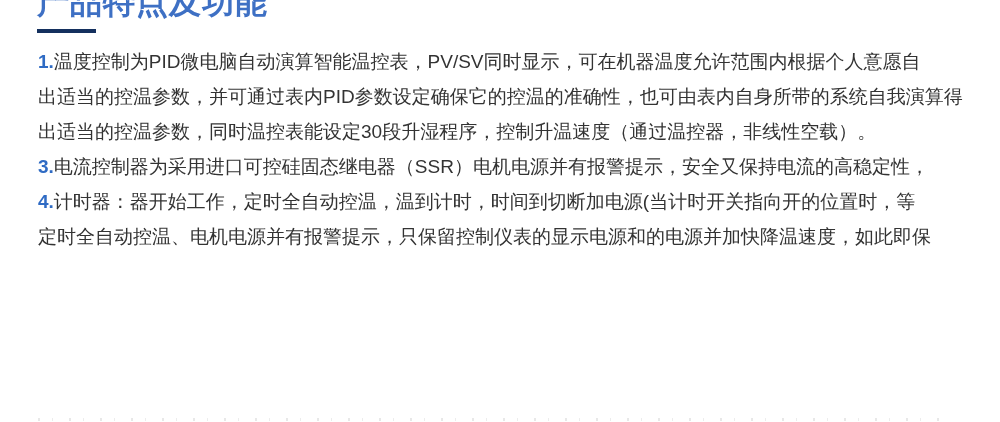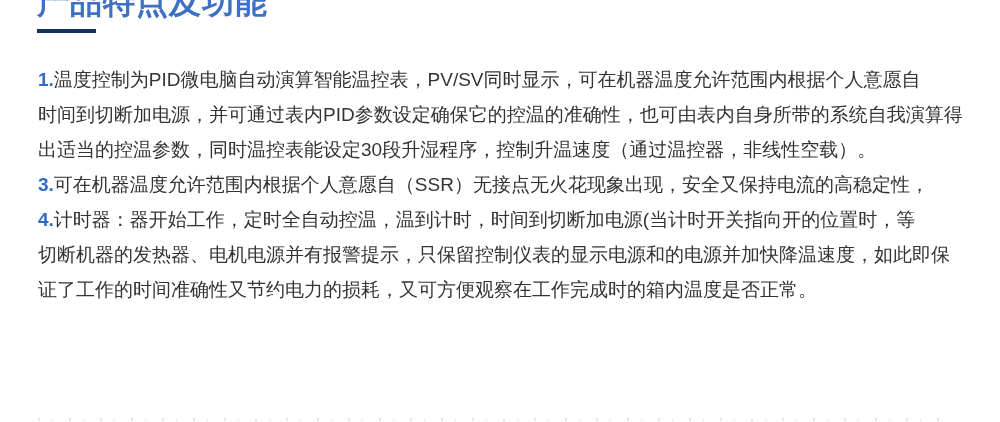--- a/index.html
+++ b/index.html
@@ -27,21 +27,21 @@
     position: absolute;
     left: 37px;
     top: 29px;
     width: 59px;
     height: 4px;
     background: #14305e;
   }
   .features {
     position: absolute;
     left: 38px;
-    top: 62px;
+    top: 44px;
     width: 930px;
   }
   .feature-line {
     height: 35px;
     line-height: 35px;
     font-size: 19px;
     color: #333333;
     white-space: nowrap;
   }
   .feature-num {
@@ -66,21 +66,20 @@
   }
 </style>
 </head>
 <body>
 
 <h1 class="section-title">产品特点及功能</h1>
 <div class="title-underline"></div>
 
 <div class="features">
   <div class="feature-line"><span class="feature-num">1.</span><span>温度控制为PID微电脑自动演算智能温控表，PV/SV同时显示，可在机器温度允许范围内根据个人意愿自</span></div>
-  <div class="feature-line"><span class="feature-num"></span><span>时间到切断加电源，并可通过表内PID参数设定确保它的控温的准确性，也可由表内自身所带的系统自我演算得</span></div>
+  <div class="feature-line"><span class="feature-num"></span><span>出适当的控温参数，并可通过表内PID参数设定确保它的控温的准确性，也可由表内自身所带的系统自我演算得</span></div>
   <div class="feature-line"><span class="feature-num"></span><span>出适当的控温参数，同时温控表能设定30段升湿程序，控制升温速度（通过温控器，非线性空载）。</span></div>
-  <div class="feature-line"><span class="feature-num">3.</span><span>可在机器温度允许范围内根据个人意愿自（SSR）无接点无火花现象出现，安全又保持电流的高稳定性，</span></div>
+  <div class="feature-line"><span class="feature-num">3.</span><span>电流控制器为采用进口可控硅固态继电器（SSR）电机电源并有报警提示，安全又保持电流的高稳定性，</span></div>
   <div class="feature-line"><span class="feature-num">4.</span><span>计时器：器开始工作，定时全自动控温，温到计时，时间到切断加电源(当计时开关指向开的位置时，等</span></div>
-  <div class="feature-line"><span class="feature-num"></span><span>切断机器的发热器、电机电源并有报警提示，只保留控制仪表的显示电源和的电源并加快降温速度，如此即保</span></div>
-  <div class="feature-line"><span class="feature-num"></span><span>证了工作的时间准确性又节约电力的损耗，又可方便观察在工作完成时的箱内温度是否正常。</span></div>
+  <div class="feature-line"><span class="feature-num"></span><span>定时全自动控温、电机电源并有报警提示，只保留控制仪表的显示电源和的电源并加快降温速度，如此即保</span></div>
 </div>
 
 <div class="cutoff-strip"></div>
 
 </body></html>

